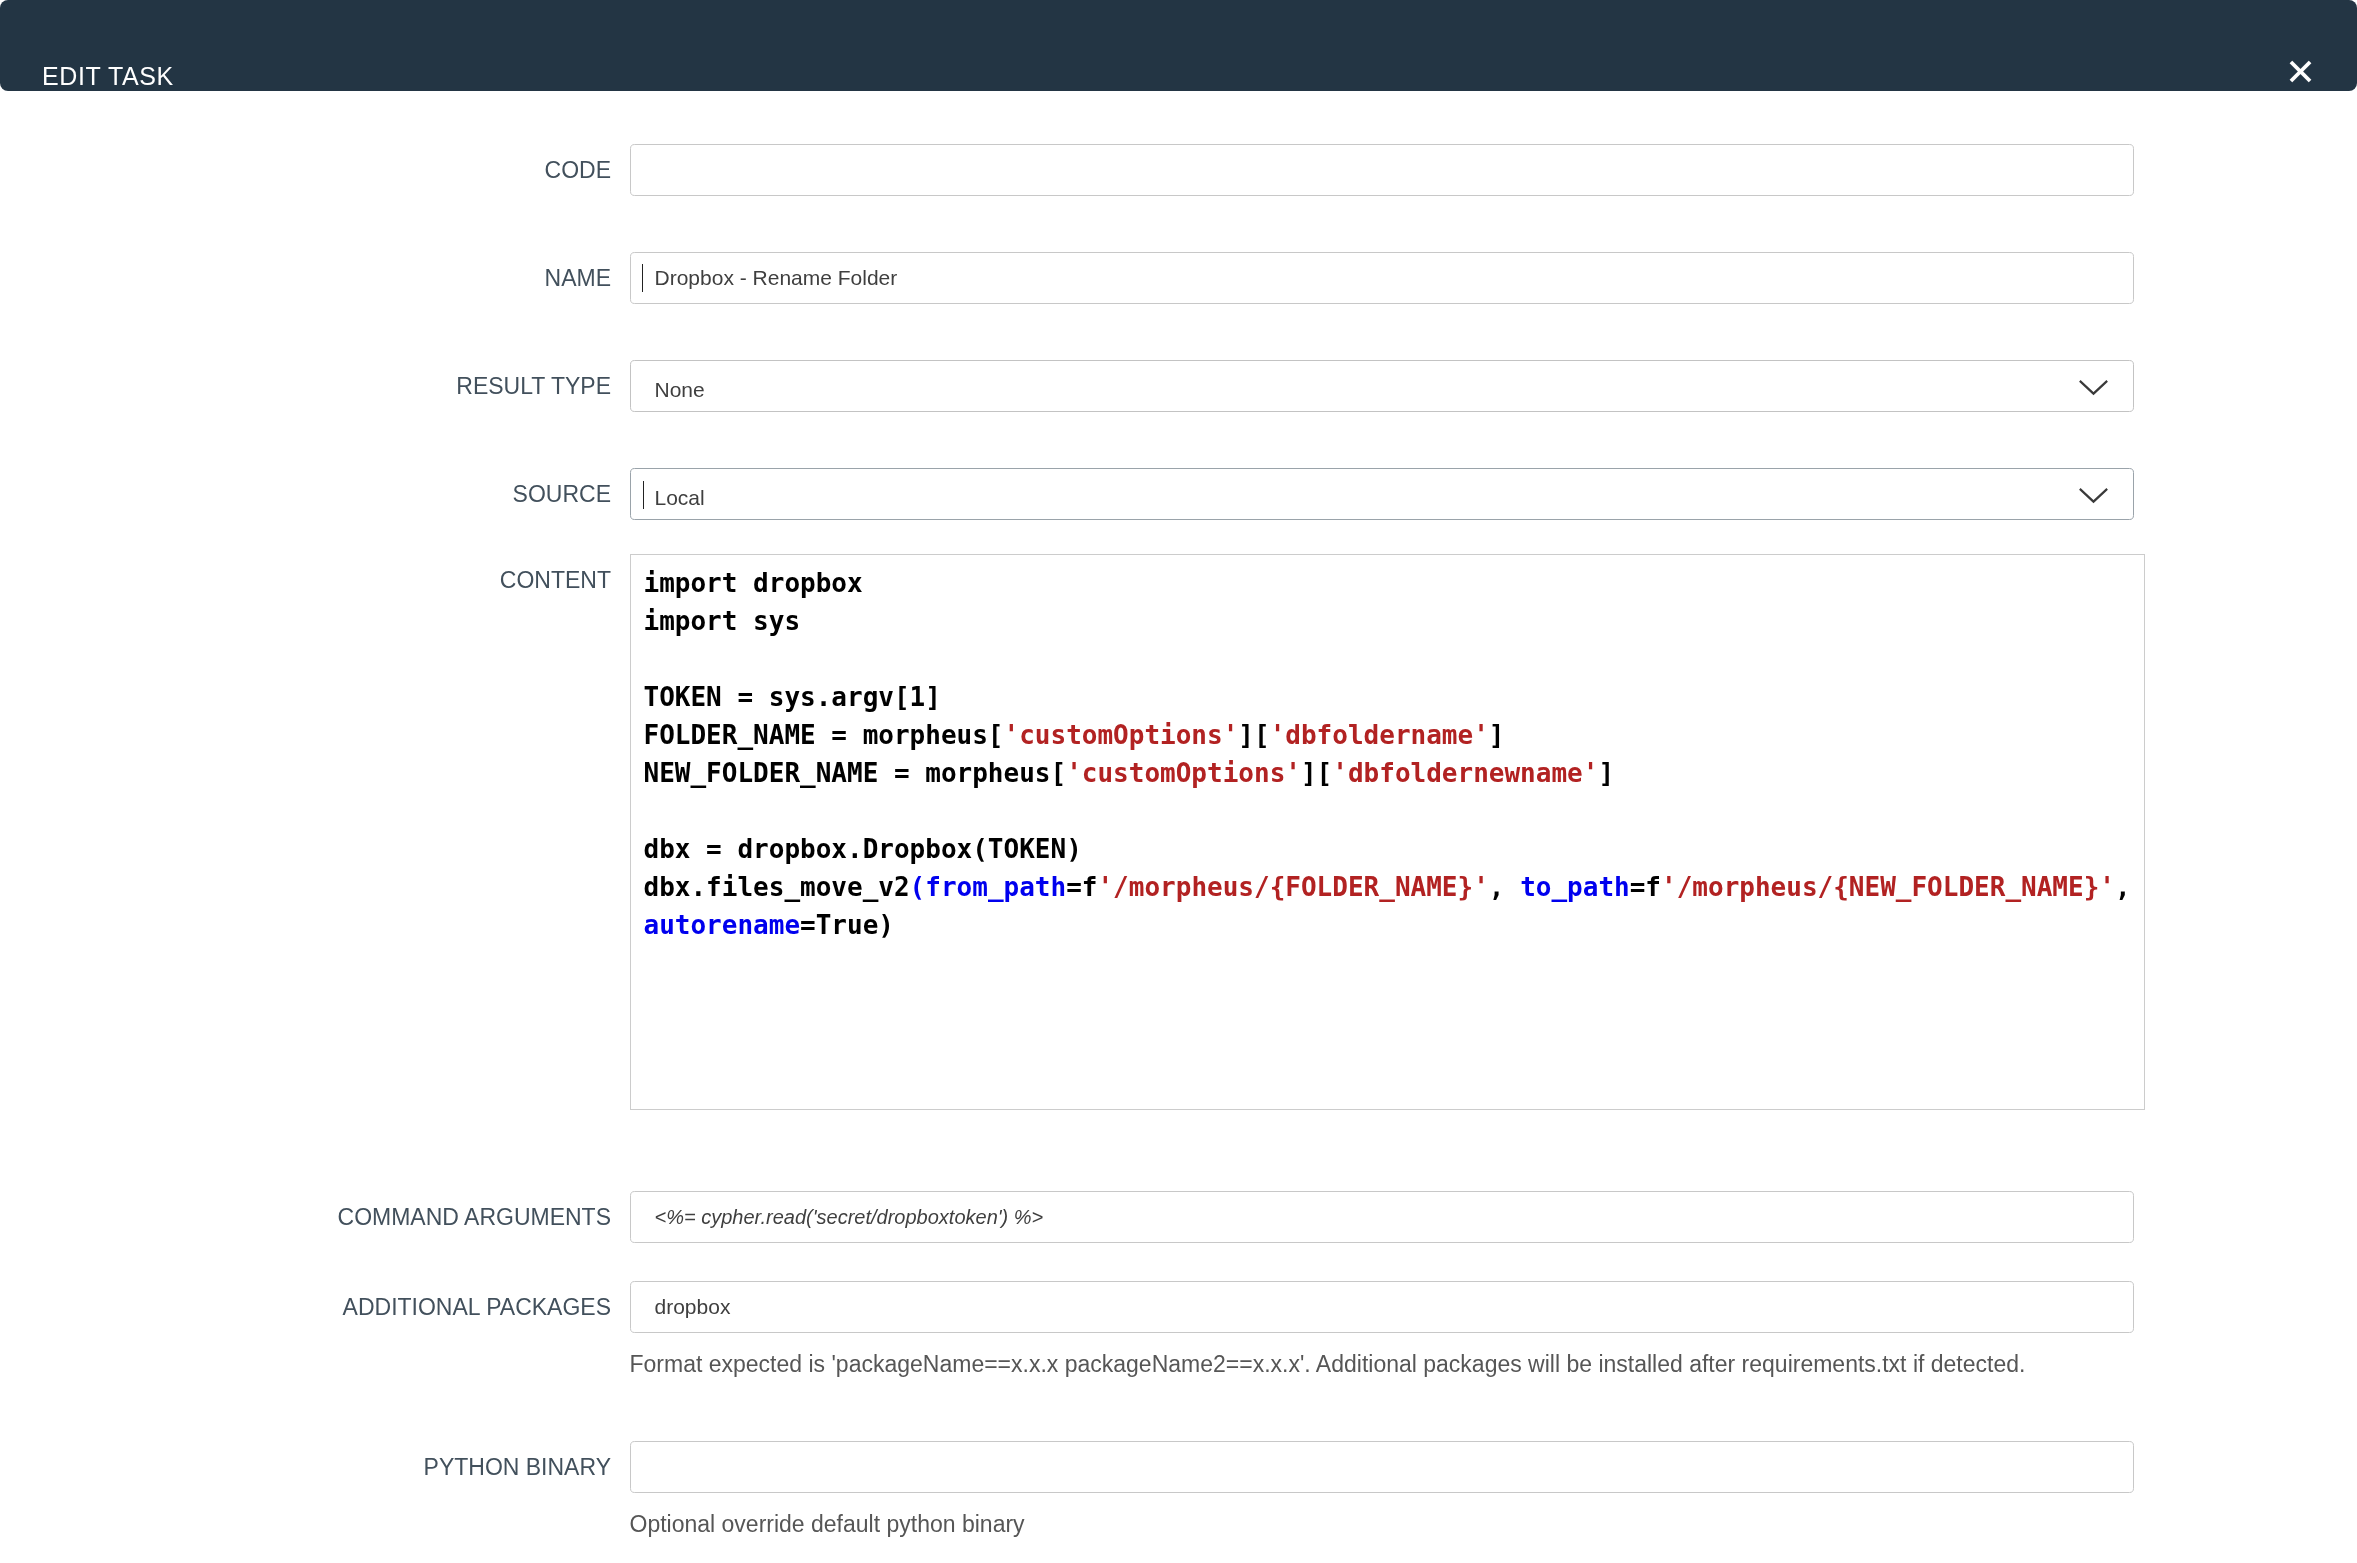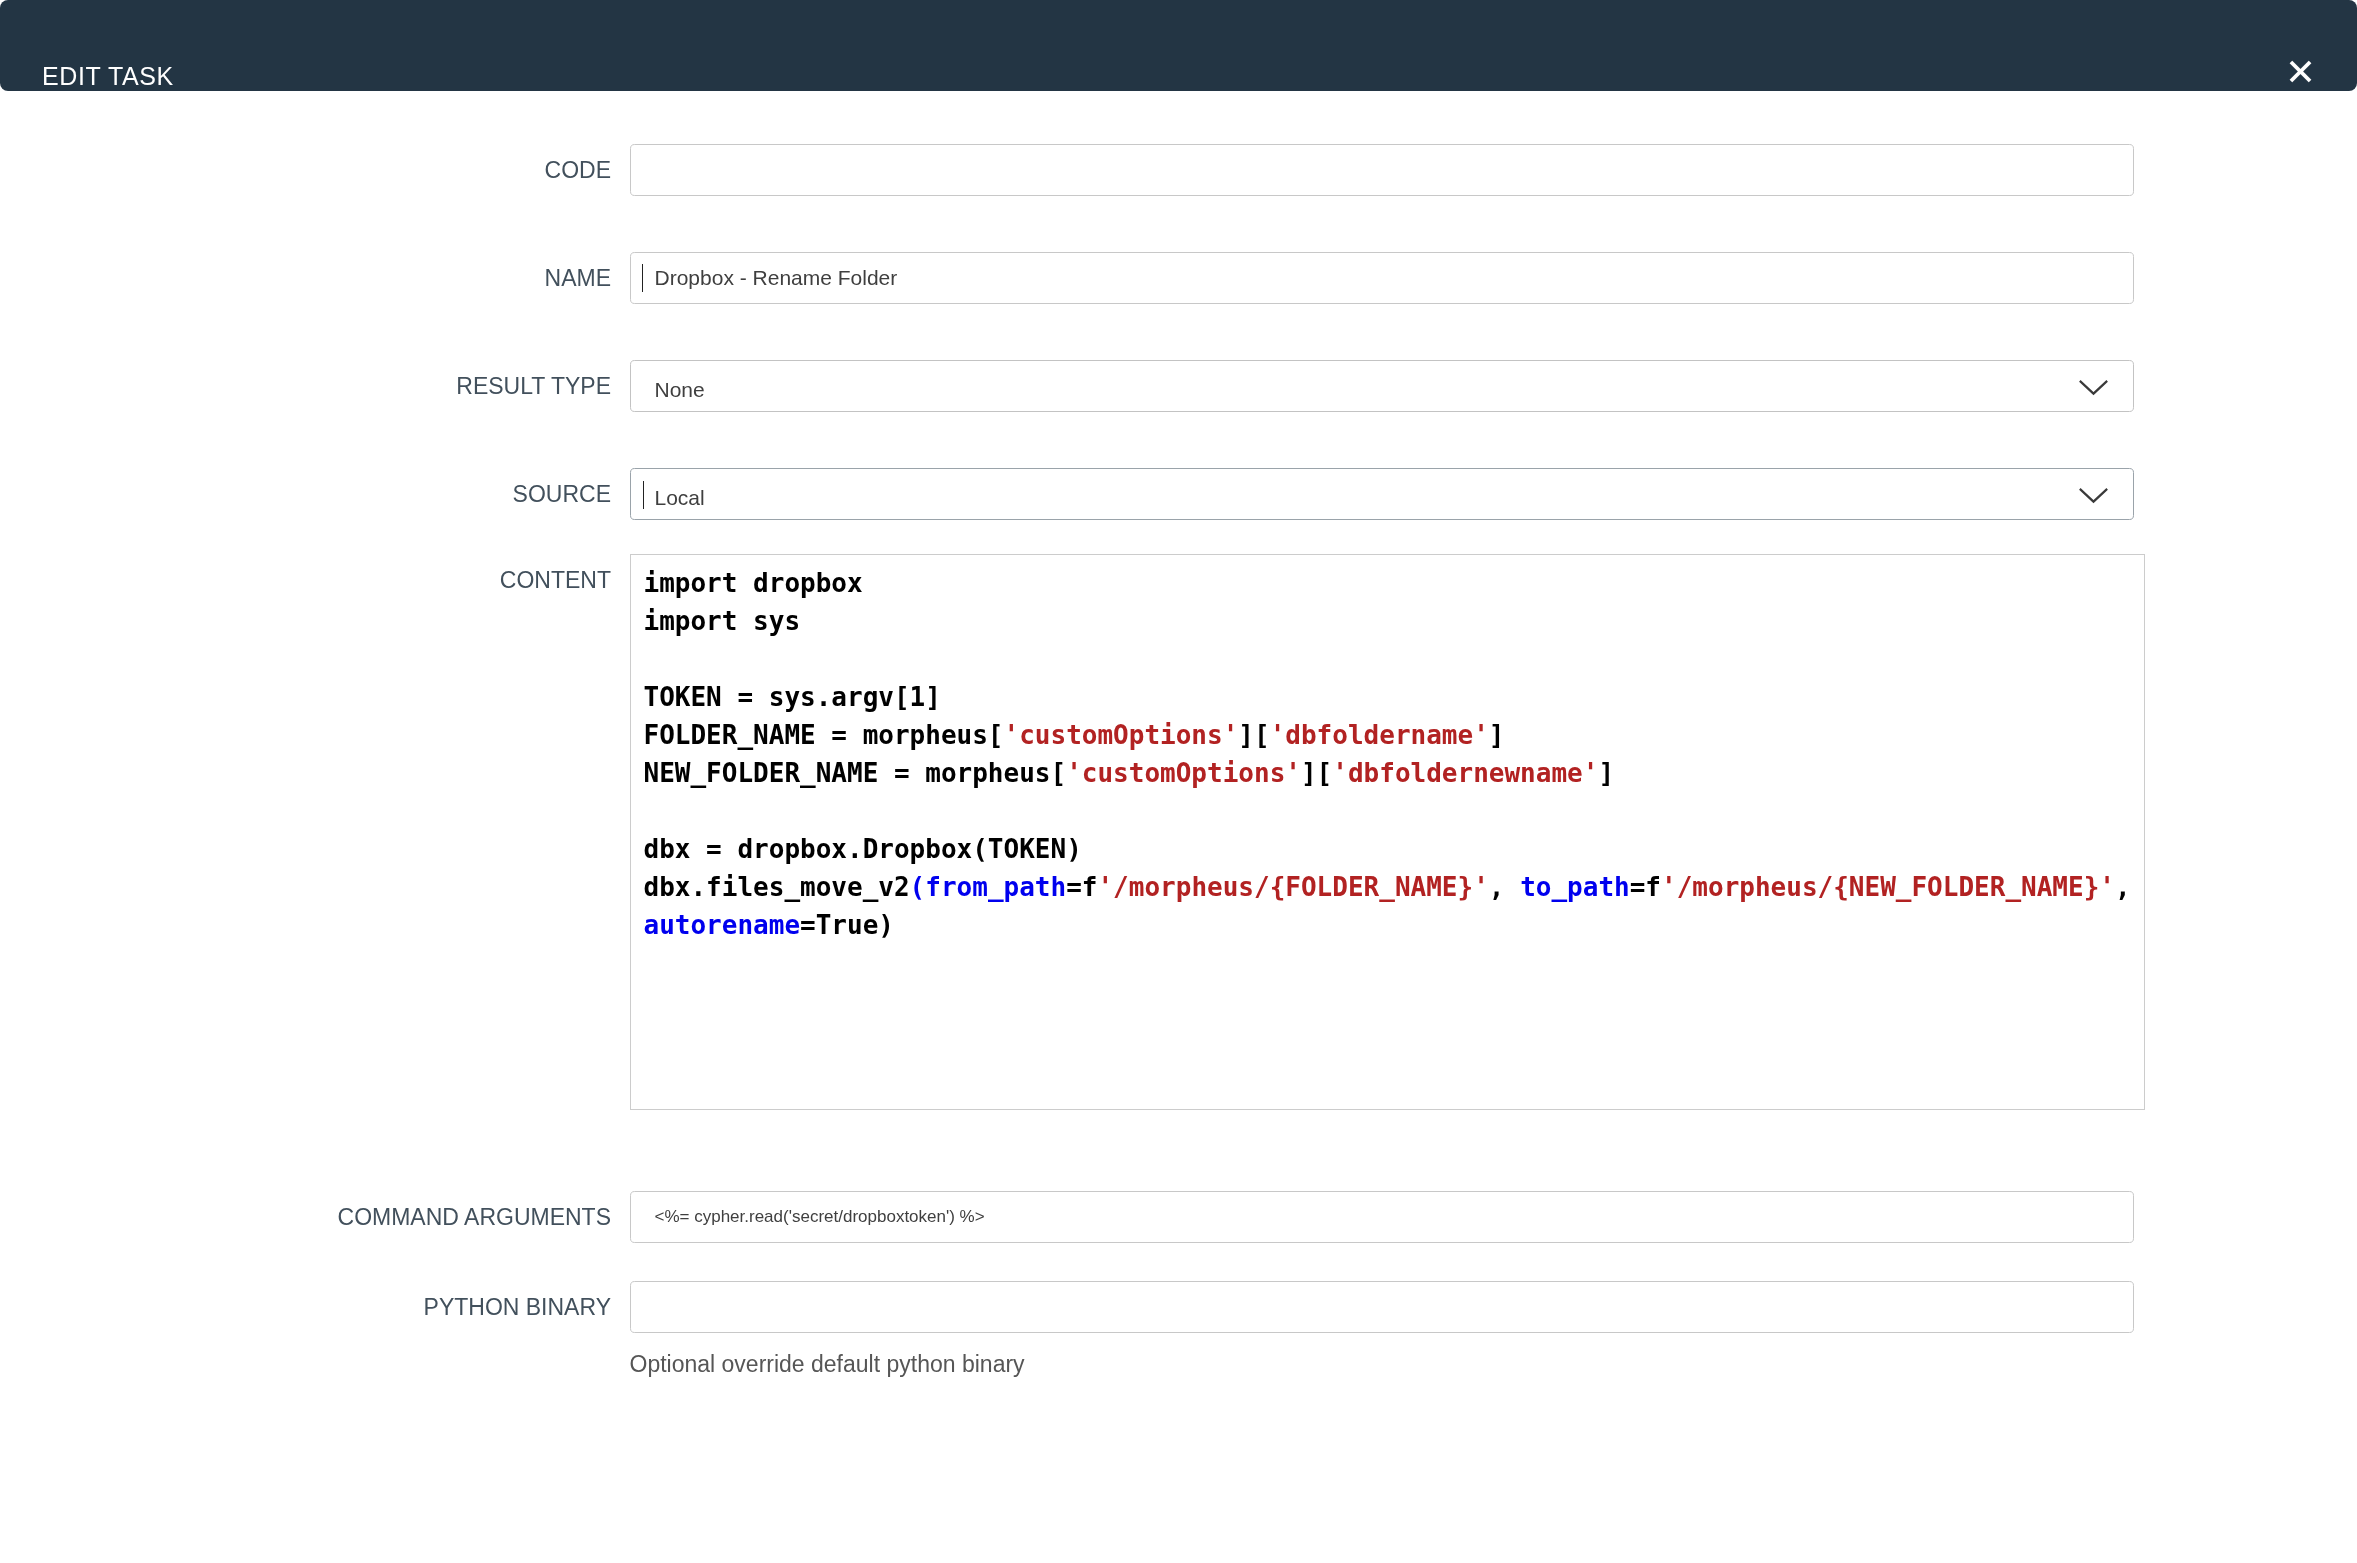--- a/index.html
+++ b/index.html
@@ -69,21 +69,21 @@
     height: 52px;
     border: 0.9px solid #c8c8c8;
     border-radius: 4.6px;
     font-family: "Liberation Sans", sans-serif;
     font-size: 21px;
     color: #3f3f3f;
     padding: 0 20px 0 24px;
     background: #ffffff;
     outline: none;
   }
-  .text-input.small-text { font-size: 17px; }
+  .text-input.small-text { font-size: 20px; font-style: italic; }
 
   .text-cursor {
     position: absolute;
     left: 12px;
     top: 12px;
     width: 1.8px;
     height: 28px;
     background: #222222;
     pointer-events: none;
   }
@@ -215,20 +215,27 @@
     </div>
   </div>
 
   <div class="row mb-cmd">
     <div class="label-col">COMMAND ARGUMENTS</div>
     <div class="control-col">
       <input class="text-input small-text" type="text" value="&lt;%= cypher.read('secret/dropboxtoken') %&gt;" style="">
     </div>
   </div>
 
+  <div class="row mb-pkg">
+    <div class="label-col">ADDITIONAL PACKAGES</div>
+    <div class="control-col">
+      <input class="text-input" type="text" value="dropbox" style="">
+      <div class="help-text">Format expected is 'packageName==x.x.x packageName2==x.x.x'. Additional packages will be installed after requirements.txt if detected.</div>
+    </div>
+  </div>
 
   <div class="row">
     <div class="label-col">PYTHON BINARY</div>
     <div class="control-col">
       <input class="text-input" type="text" value="" style="">
       <div class="help-text">Optional override default python binary</div>
     </div>
   </div>
 
 </div>

